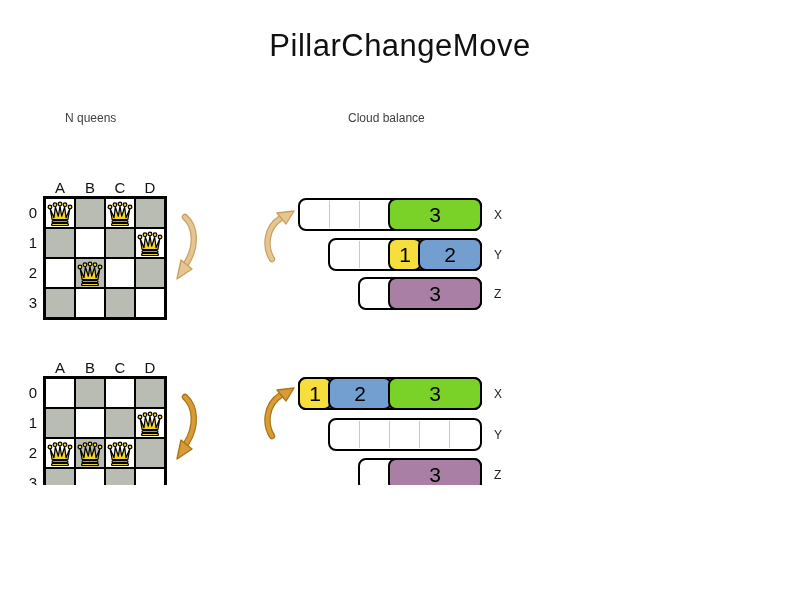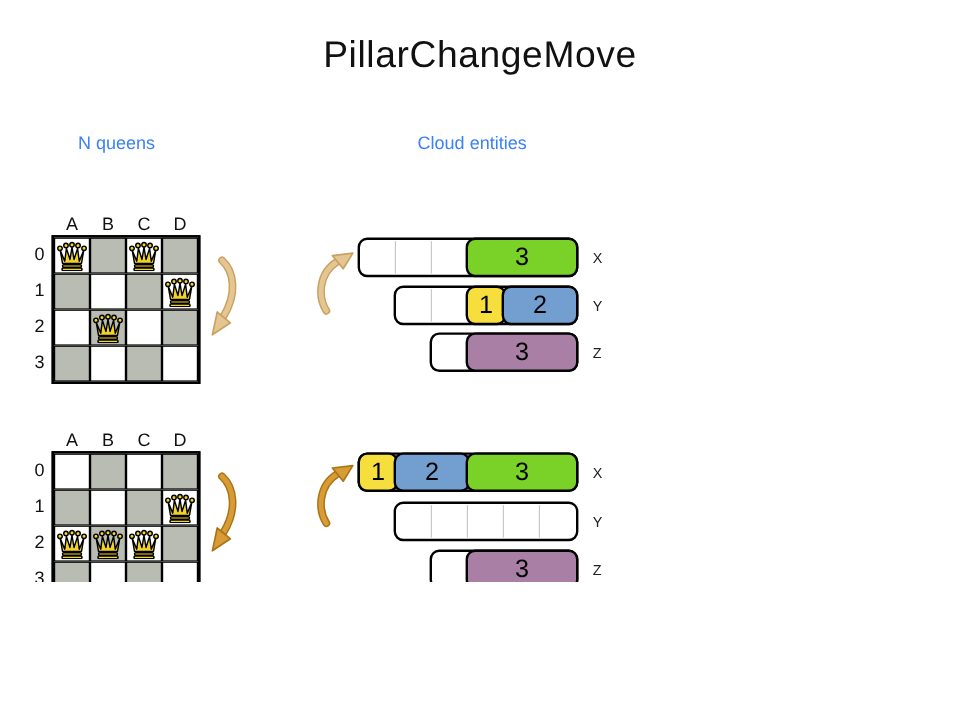--- a/index.html
+++ b/index.html
@@ -3,21 +3,21 @@
 <meta charset="utf-8">
 <style>
   html,body{margin:0;padding:0;background:#fff;}
   #canvas{
     position:relative;width:800px;height:485px;background:#ffffff;
     font-family:"Liberation Sans","DejaVu Sans",sans-serif;overflow:hidden;
   }
   .abs{position:absolute;}
   #title{top:28px;left:0;width:800px;text-align:center;font-size:31px;color:#111;letter-spacing:0.5px;}
   #subtitle{top:69px;left:0;width:800px;text-align:center;font-size:12.5px;color:#111;}
-  .section-label{font-size:15px;color:#3b82f6;}
+  .section-label{font-size:12px;color:#404040;}
   #label-nqueens{left:65px;top:111px;}
   #label-cloud{left:348px;top:111px;}
   .col-label{width:30px;text-align:center;font-size:15px;color:#111;}
   .row-label{width:20px;text-align:center;font-size:15px;color:#111;}
   .board{display:grid;border:2px solid #000;background:#000;}
   .cell{width:30px;height:30px;border:1px solid #000;box-sizing:border-box;
         display:flex;align-items:center;justify-content:center;}
   .bar{box-sizing:border-box;background:#fff;border:2px solid #000;border-radius:8px;}
   .tick{position:absolute;top:1px;bottom:1px;width:1px;background:#c9c9c9;}
   .block{position:absolute;box-sizing:border-box;border:2px solid #000;border-radius:8px;
@@ -34,21 +34,21 @@
   .arrow .under{stroke-width:6.5;}
   .arrow .over{stroke-width:4;}
   .arrow .head{stroke-width:1.4;stroke-linejoin:round;}
 </style>
 </head>
 <body>
 
 <div id="canvas">
   <div id="title" class="abs">PillarChangeMove</div>
   <div id="label-nqueens" class="abs section-label">N queens</div>
-  <div id="label-cloud" class="abs section-label">Cloud entities</div>
+  <div id="label-cloud" class="abs section-label">Cloud balance</div>
 
   <div id="boards-host">
       <div class="abs col-label" style="left:45px;top:179px;">A</div>
       <div class="abs col-label" style="left:75px;top:179px;">B</div>
       <div class="abs col-label" style="left:105px;top:179px;">C</div>
       <div class="abs col-label" style="left:135px;top:179px;">D</div>
       <div class="abs row-label" style="left:23px;top:204px;">0</div>
       <div class="abs row-label" style="left:23px;top:234px;">1</div>
       <div class="abs row-label" style="left:23px;top:264px;">2</div>
       <div class="abs row-label" style="left:23px;top:294px;">3</div>

